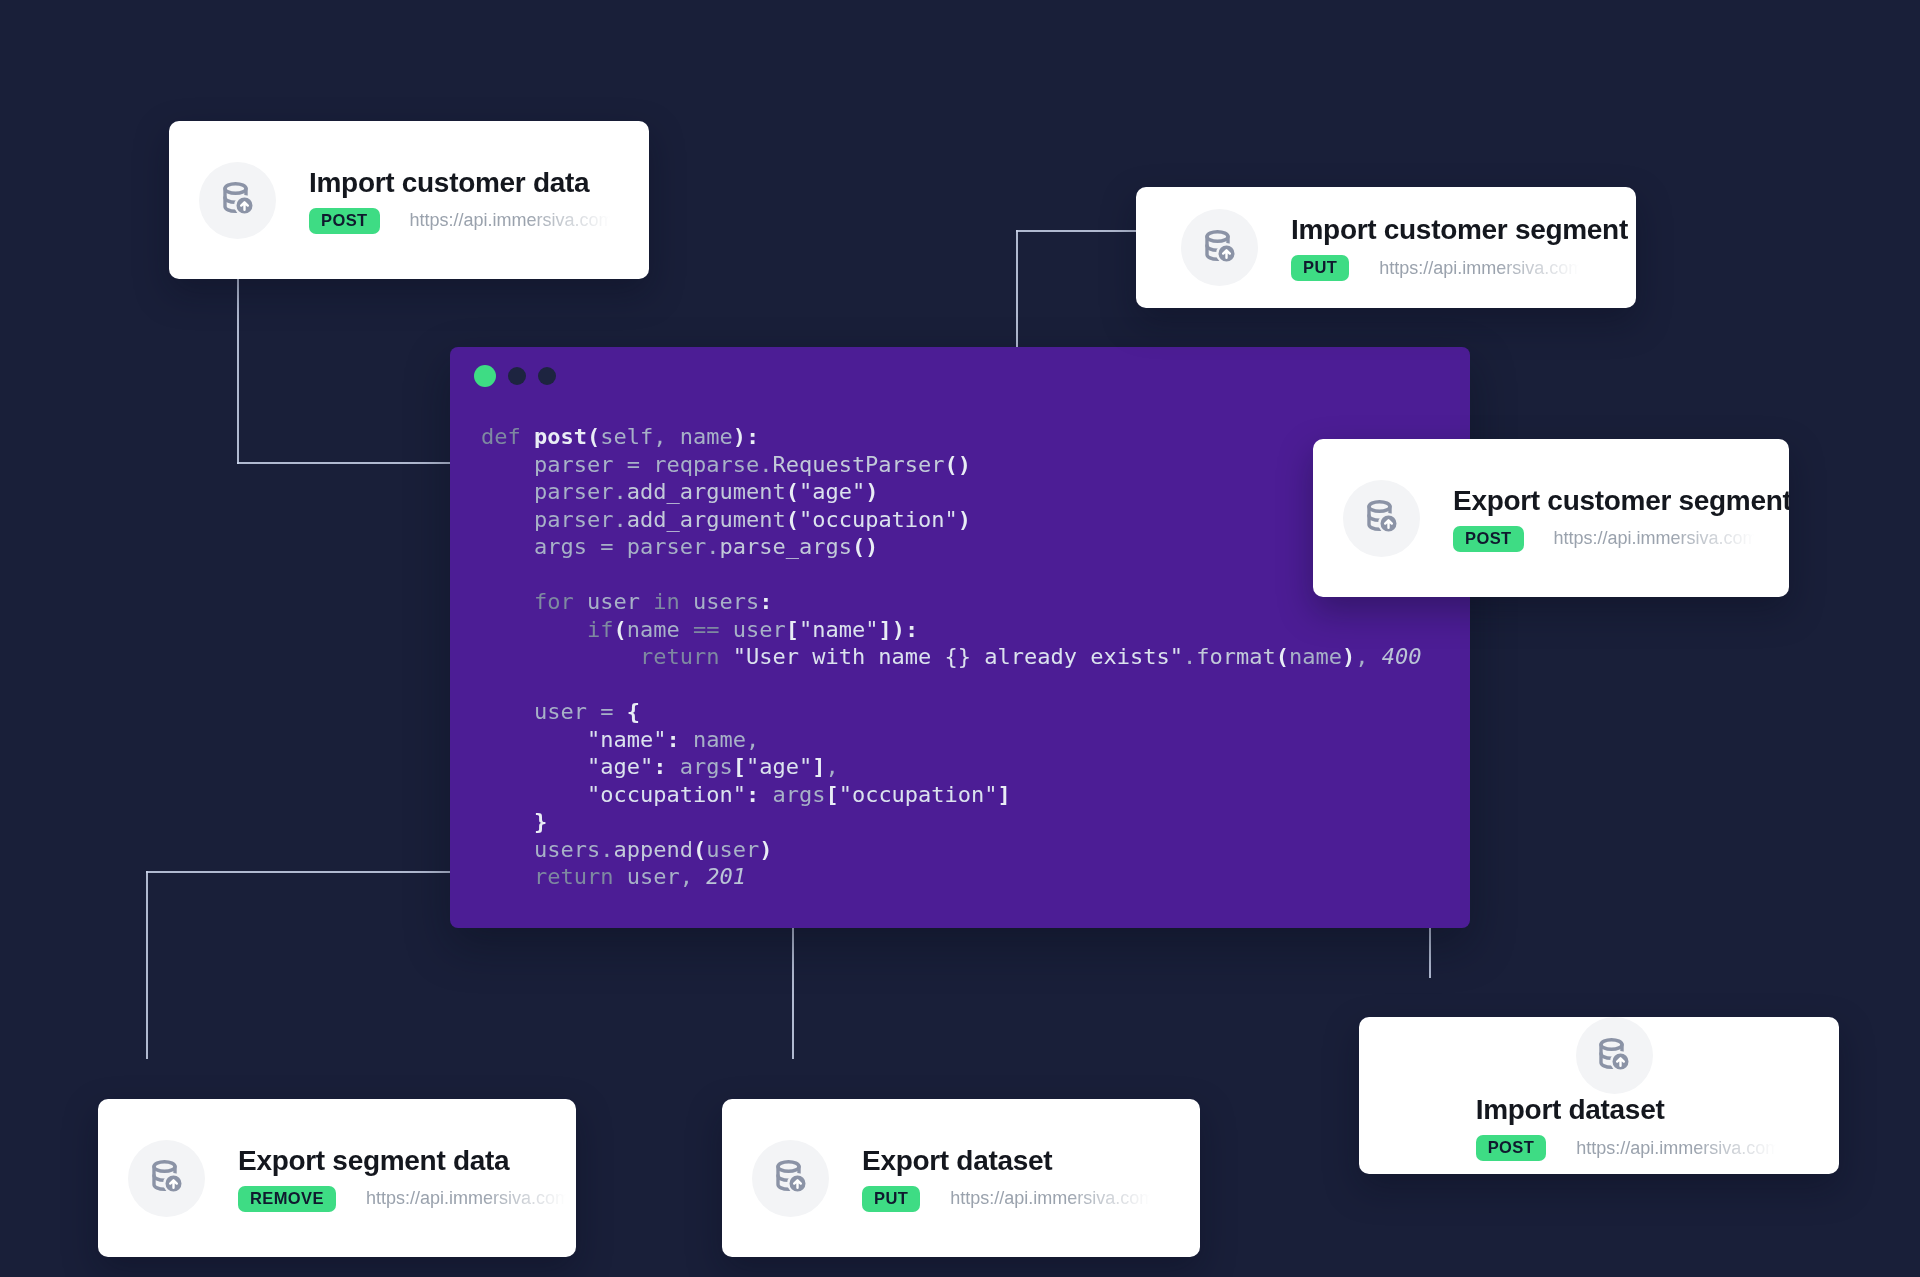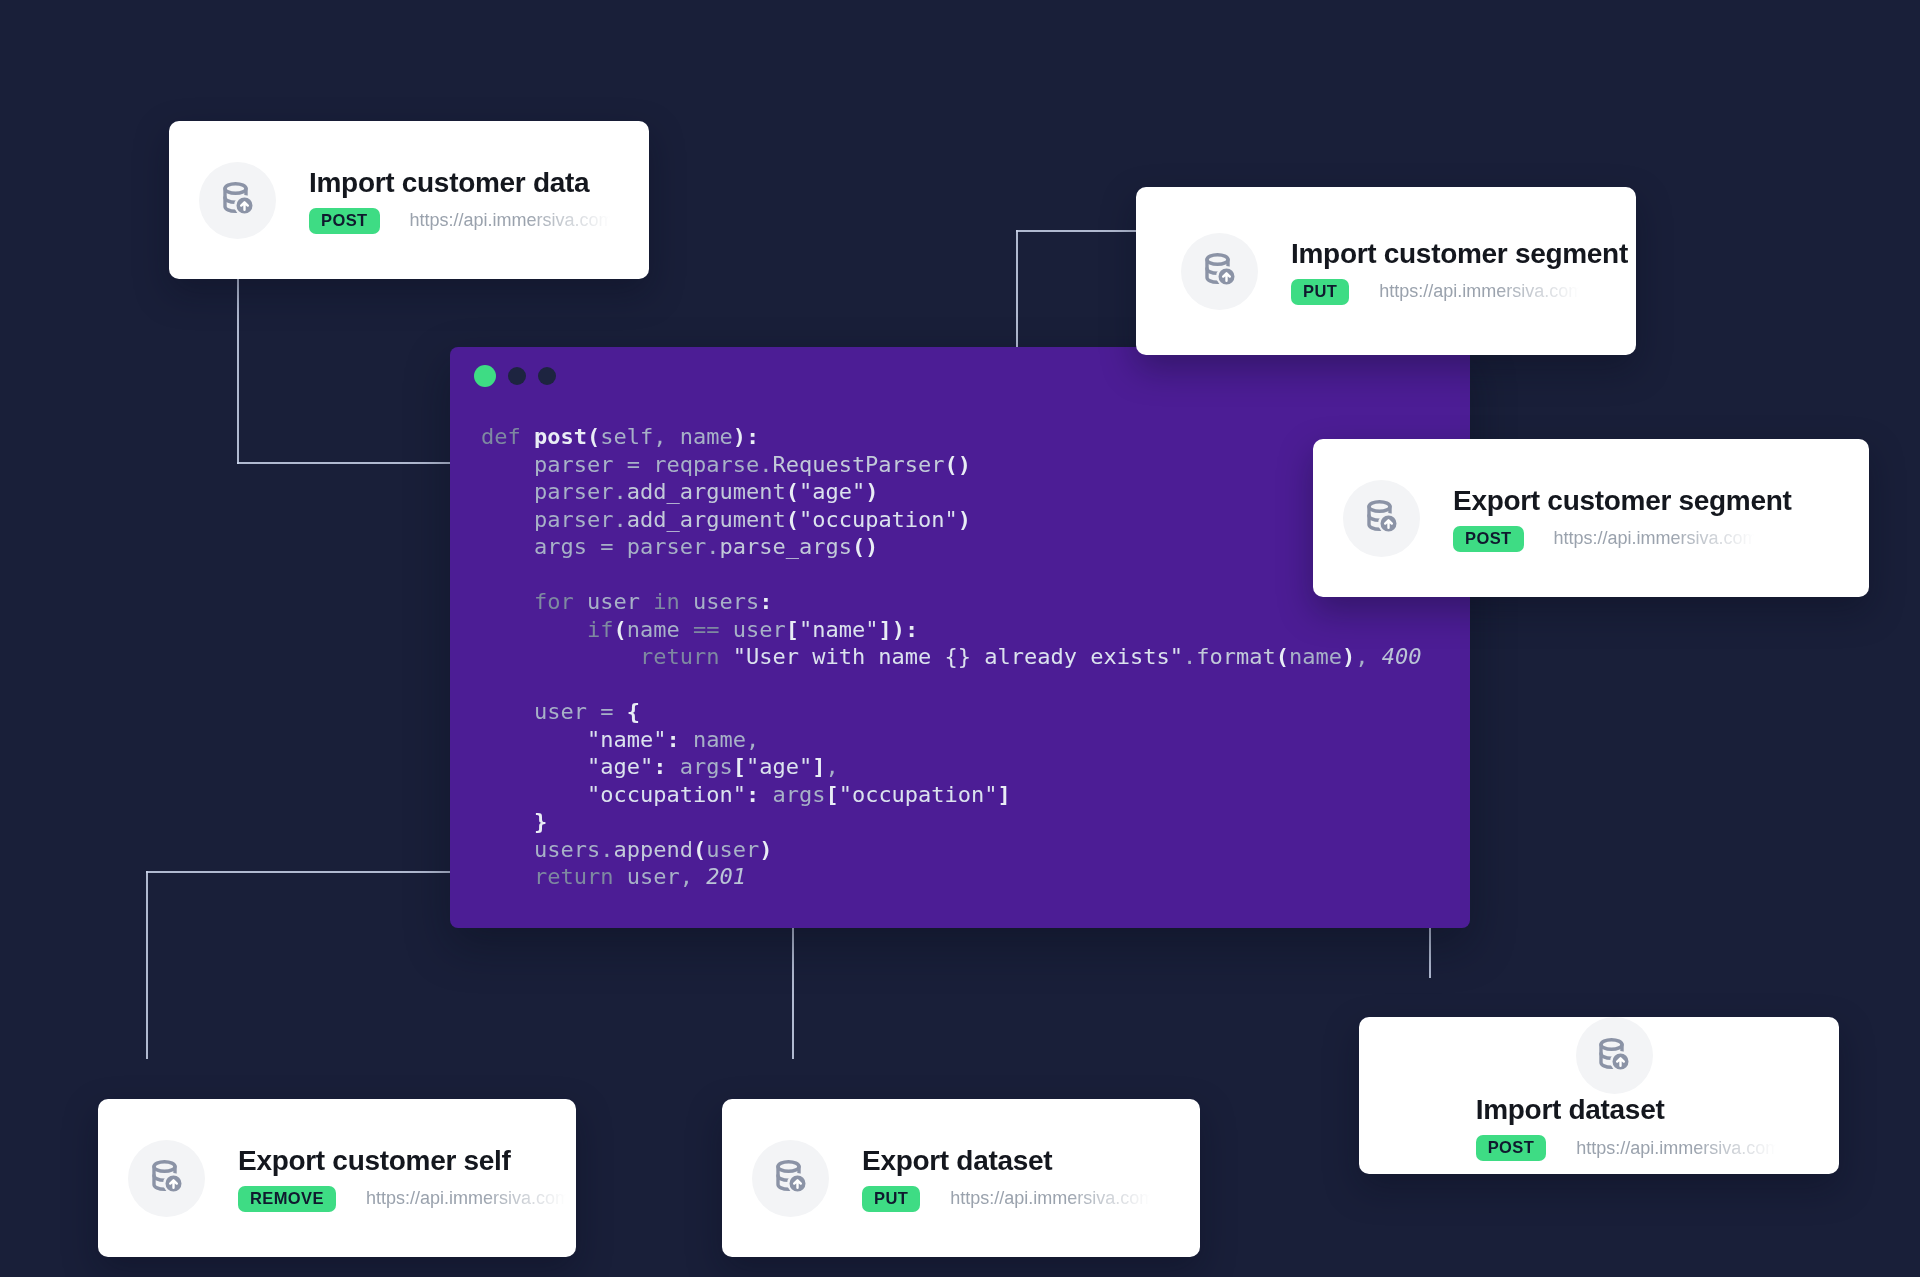--- a/index.html
+++ b/index.html
@@ -137,41 +137,41 @@
       </div>
     <div class="card-text">
       <div class="card-title">Import customer data</div>
       <div class="card-meta">
         <span class="method-badge">POST</span>
         <span class="card-url">https://api.immersiva.com/</span>
       </div>
     </div>
   </div>
 
-  <div class="card" style="left:1136px;top:147px;width:500px;height:168px;padding-left:45px;">
+  <div class="card" style="left:1136px;top:147px;width:500px;height:121px;padding-left:45px;">
     <div class="icon-circle">
 <svg width="48" height="48" viewBox="0 0 48 48" fill="none" xmlns="http://www.w3.org/2000/svg">
   <ellipse cx="21.5" cy="12.5" rx="10.5" ry="4.8" stroke="#8b93a6" stroke-width="3.4"></ellipse>
   <path d="M11 12.5 V 30.5 c0 2.7 4.4 4.8 10.5 4.8 1 0 2-.06 2.9-.17" stroke="#8b93a6" stroke-width="3.4" stroke-linecap="round"></path>
   <path d="M11 21.5 c0 2.7 4.4 4.8 10.5 4.8 1.2 0 2.4-.08 3.5-.22" stroke="#8b93a6" stroke-width="3.4" stroke-linecap="round"></path>
   <path d="M32 12.5 V 19.5" stroke="#8b93a6" stroke-width="3.4" stroke-linecap="round"></path>
   <circle cx="30.5" cy="29.5" r="9.2" fill="#8b93a6" stroke="#f3f4f6" stroke-width="2.4"></circle>
   <path d="M30.5 33.8 V 26.8 M27.2 29.6 l3.3-3.3 3.3 3.3" stroke="#ffffff" stroke-width="2.4" stroke-linecap="round" stroke-linejoin="round" fill="none"></path>
 </svg>
       </div>
     <div class="card-text">
       <div class="card-title">Import customer segment</div>
       <div class="card-meta">
         <span class="method-badge">PUT</span>
         <span class="card-url">https://api.immersiva.com/</span>
       </div>
     </div>
   </div>
 
-  <div class="card" style="left:1313px;top:399px;width:556px;height:158px;">
+  <div class="card" style="left:1313px;top:399px;width:476px;height:158px;">
     <div class="icon-circle">
 <svg width="48" height="48" viewBox="0 0 48 48" fill="none" xmlns="http://www.w3.org/2000/svg">
   <ellipse cx="21.5" cy="12.5" rx="10.5" ry="4.8" stroke="#8b93a6" stroke-width="3.4"></ellipse>
   <path d="M11 12.5 V 30.5 c0 2.7 4.4 4.8 10.5 4.8 1 0 2-.06 2.9-.17" stroke="#8b93a6" stroke-width="3.4" stroke-linecap="round"></path>
   <path d="M11 21.5 c0 2.7 4.4 4.8 10.5 4.8 1.2 0 2.4-.08 3.5-.22" stroke="#8b93a6" stroke-width="3.4" stroke-linecap="round"></path>
   <path d="M32 12.5 V 19.5" stroke="#8b93a6" stroke-width="3.4" stroke-linecap="round"></path>
   <circle cx="30.5" cy="29.5" r="9.2" fill="#8b93a6" stroke="#f3f4f6" stroke-width="2.4"></circle>
   <path d="M30.5 33.8 V 26.8 M27.2 29.6 l3.3-3.3 3.3 3.3" stroke="#ffffff" stroke-width="2.4" stroke-linecap="round" stroke-linejoin="round" fill="none"></path>
 </svg>
       </div>
@@ -189,21 +189,21 @@
 <svg width="48" height="48" viewBox="0 0 48 48" fill="none" xmlns="http://www.w3.org/2000/svg">
   <ellipse cx="21.5" cy="12.5" rx="10.5" ry="4.8" stroke="#8b93a6" stroke-width="3.4"></ellipse>
   <path d="M11 12.5 V 30.5 c0 2.7 4.4 4.8 10.5 4.8 1 0 2-.06 2.9-.17" stroke="#8b93a6" stroke-width="3.4" stroke-linecap="round"></path>
   <path d="M11 21.5 c0 2.7 4.4 4.8 10.5 4.8 1.2 0 2.4-.08 3.5-.22" stroke="#8b93a6" stroke-width="3.4" stroke-linecap="round"></path>
   <path d="M32 12.5 V 19.5" stroke="#8b93a6" stroke-width="3.4" stroke-linecap="round"></path>
   <circle cx="30.5" cy="29.5" r="9.2" fill="#8b93a6" stroke="#f3f4f6" stroke-width="2.4"></circle>
   <path d="M30.5 33.8 V 26.8 M27.2 29.6 l3.3-3.3 3.3 3.3" stroke="#ffffff" stroke-width="2.4" stroke-linecap="round" stroke-linejoin="round" fill="none"></path>
 </svg>
       </div>
     <div class="card-text">
-      <div class="card-title">Export customer self</div>
+      <div class="card-title">Export segment data</div>
       <div class="card-meta">
         <span class="method-badge">REMOVE</span>
         <span class="card-url">https://api.immersiva.com/</span>
       </div>
     </div>
   </div>
 
   <div class="card" style="left:722px;top:1059px;width:478px;height:158px;">
     <div class="icon-circle">
 <svg width="48" height="48" viewBox="0 0 48 48" fill="none" xmlns="http://www.w3.org/2000/svg">

